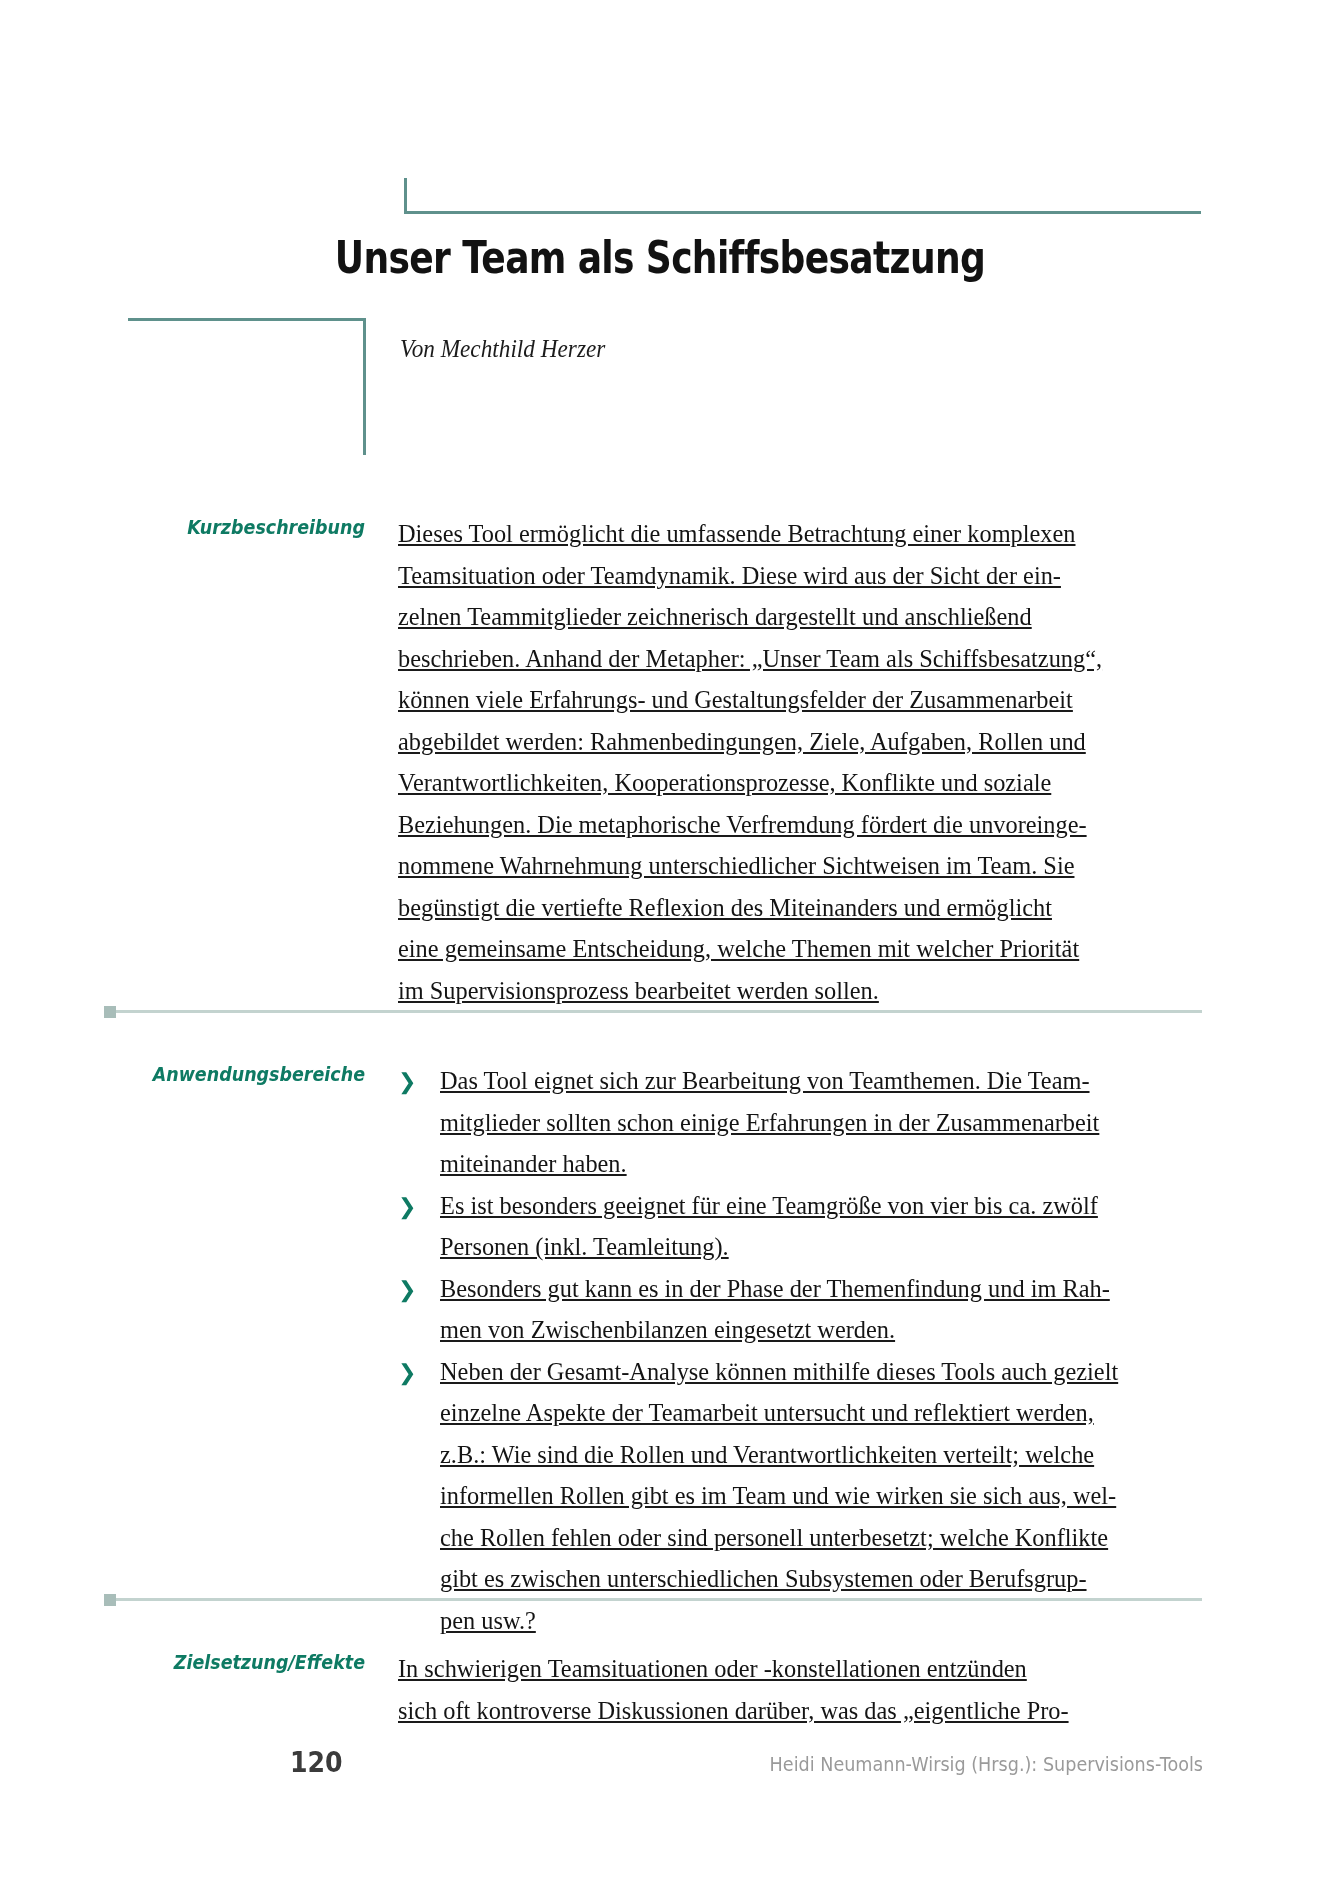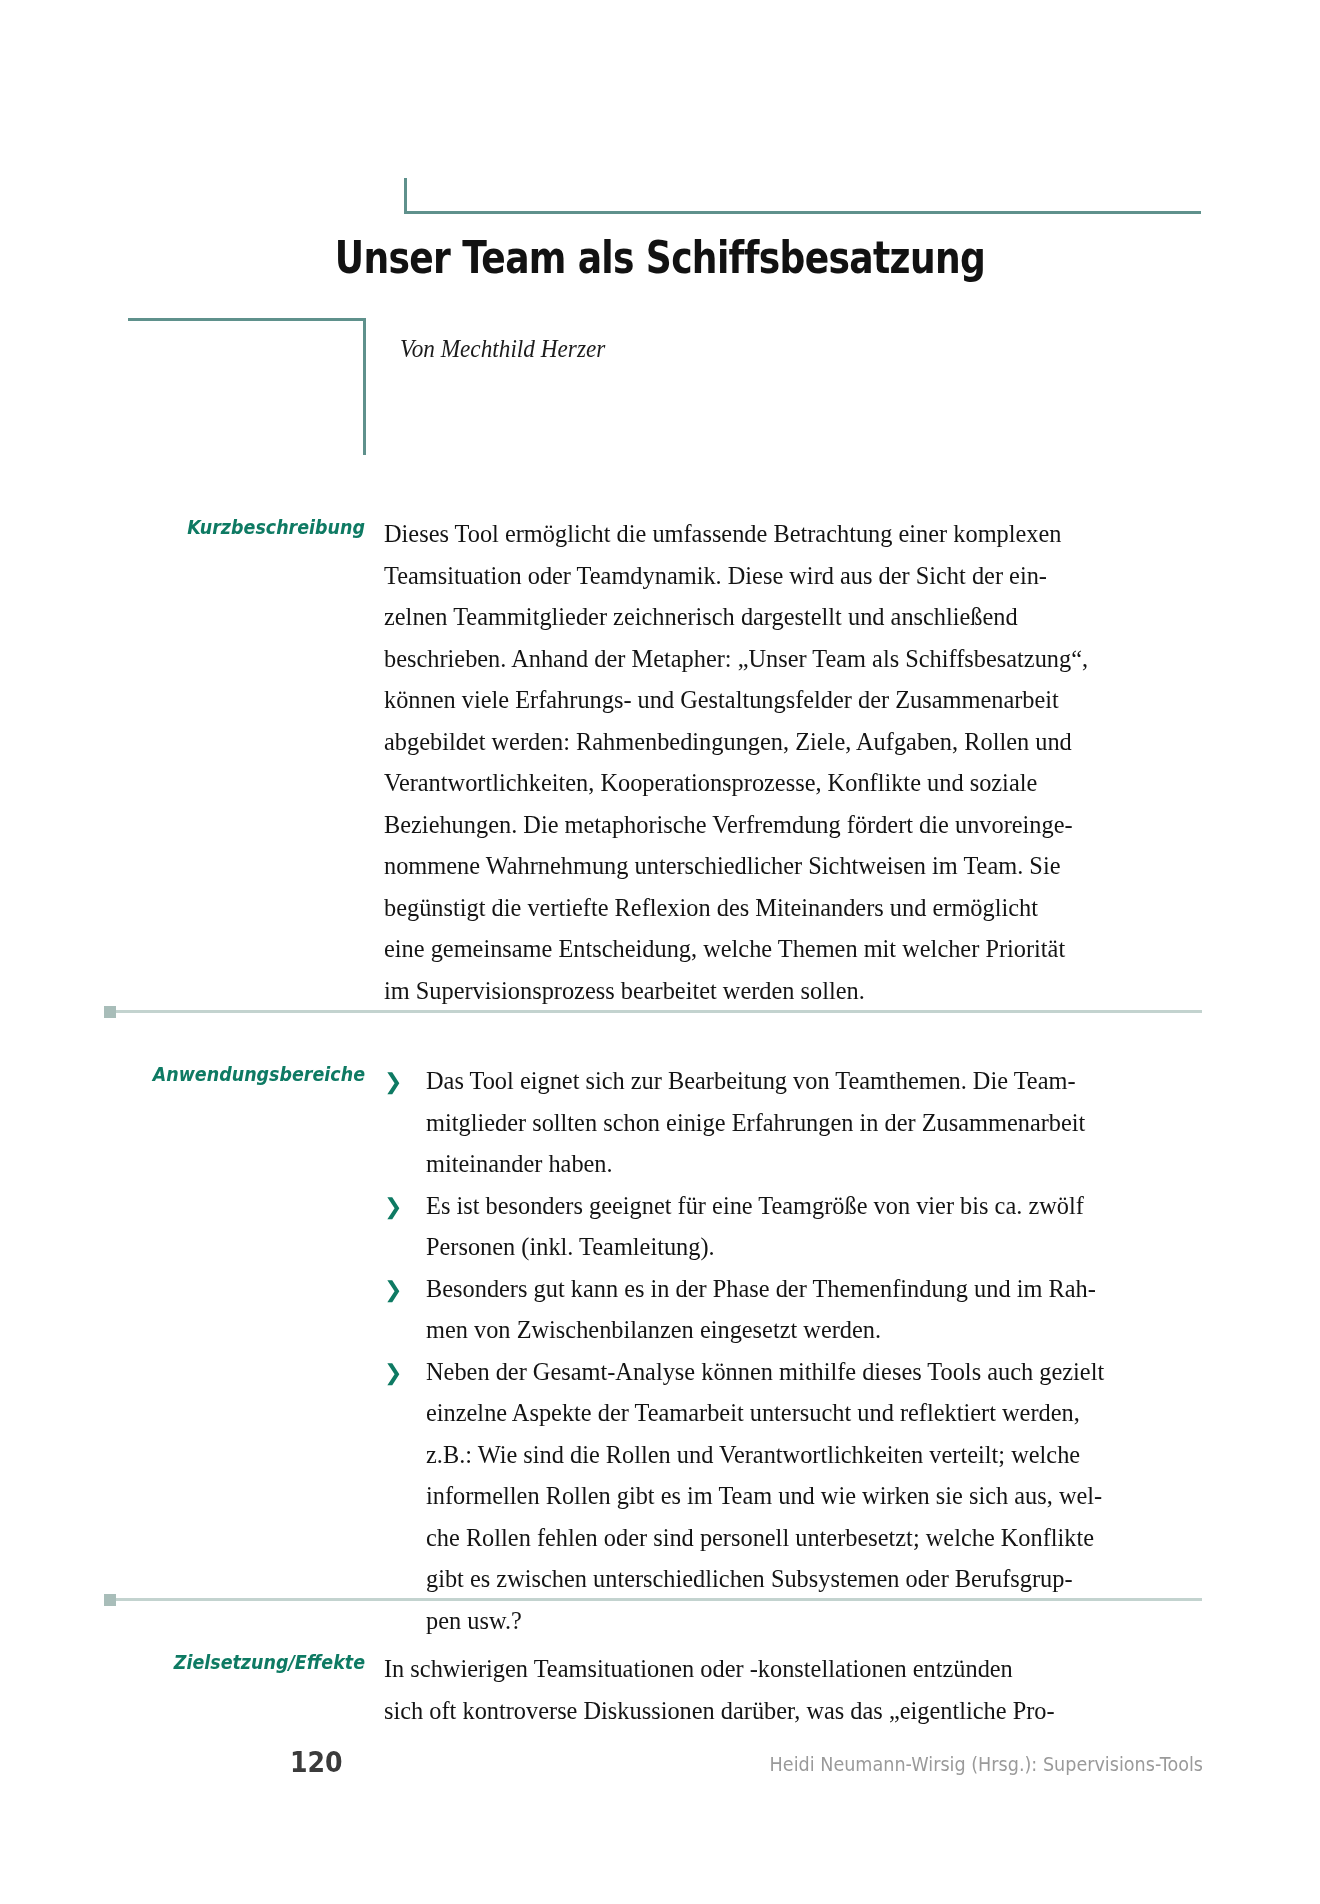--- a/index.html
+++ b/index.html
@@ -90,22 +90,23 @@
     font-style: italic;
     font-weight: bold;
     font-size: 19px;
     color: #0e7a63;
     transform: scaleX(0.92);
     transform-origin: right top;
     white-space: nowrap;
   }
   .body-col {
     position: absolute;
-    left: 384px;
+    left: 398px;
     width: 805px;
+    text-decoration: underline;
   }
   .para {
     font-family: "Liberation Serif", serif;
     font-size: 25.5px;
     line-height: 41.5px;
     color: #141414;
     transform: scaleX(0.955);
     transform-origin: left top;
   }
   .para p {

